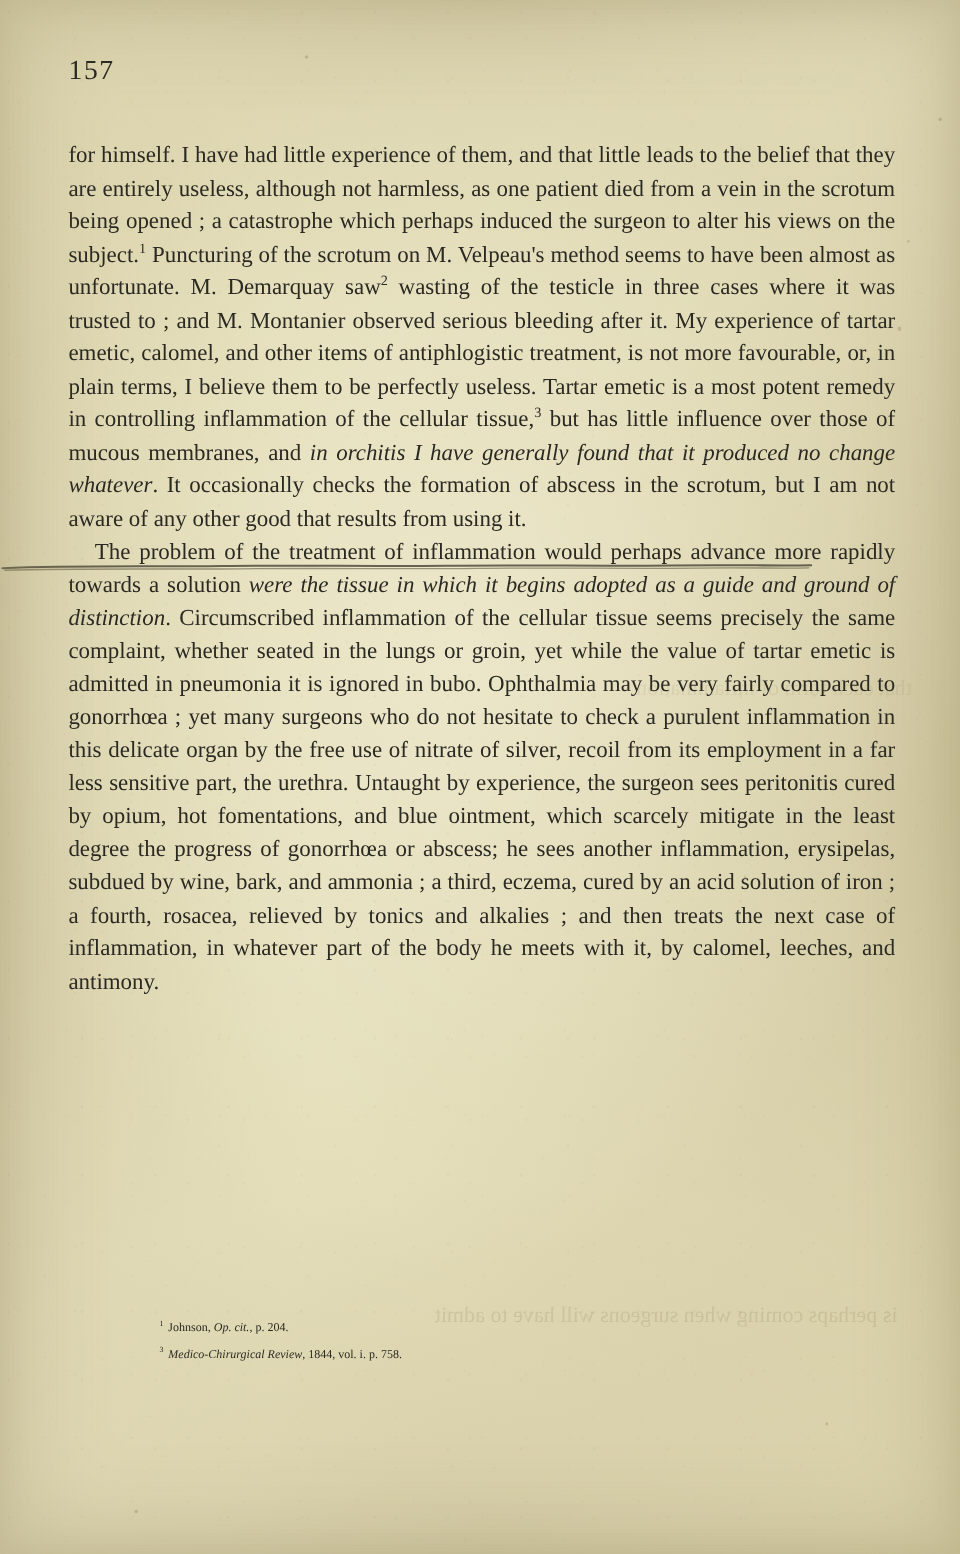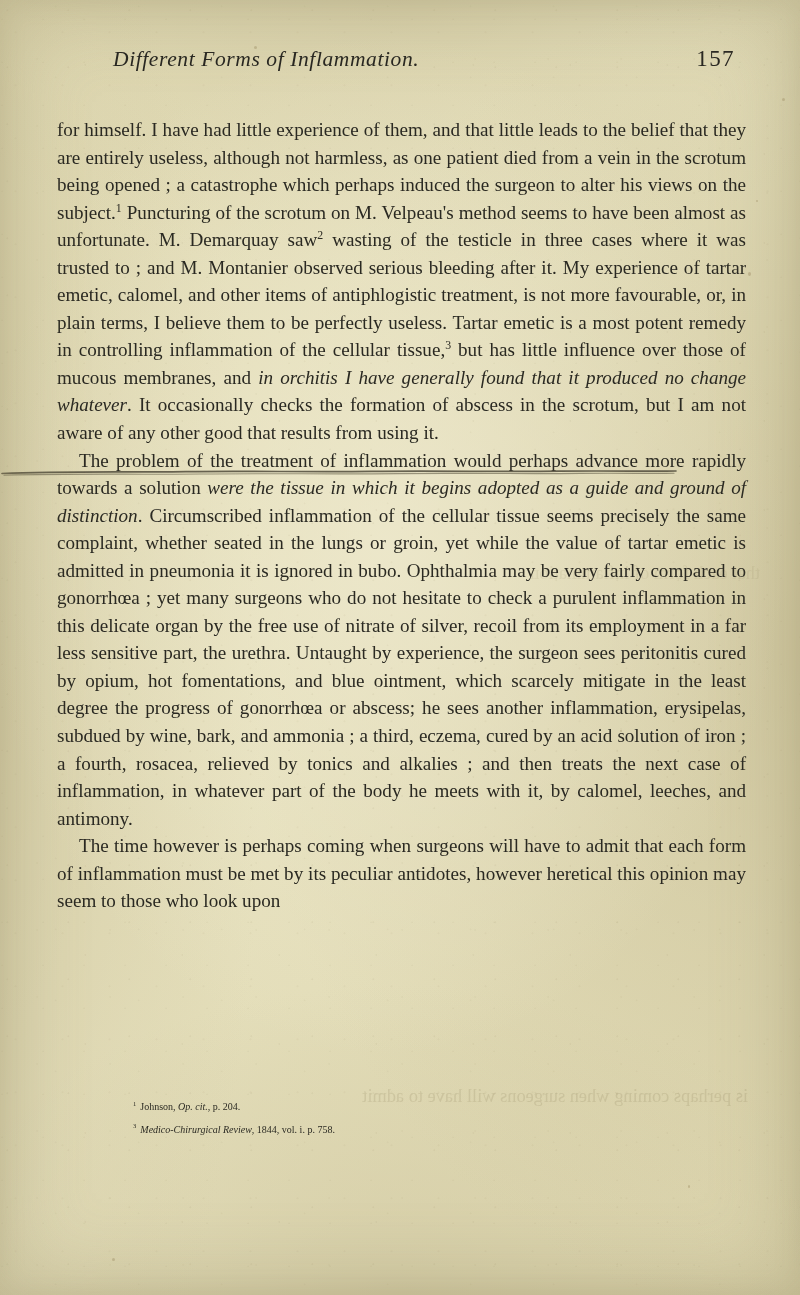--- a/index.html
+++ b/index.html
@@ -186,28 +186,26 @@
   <div class="spot" style="left:688px;top:1185px;width:2px;height:3px;"></div>
 
   <div class="bleed">
     <span>is perhaps coming when surgeons will have to admit</span>
   </div>
   <div class="bleed2">
     <span>that each form of inflammation</span>
   </div>
 
   <div class="running-head">
-    <div class="rh-title">Different Forms of Inflammation.</div>
     <div class="rh-folio">157</div>
   </div>
 
   <div class="body">
     <p id="p1"><span>for himself.  I have had little experience of them, and that little leads to the belief that they are entirely useless, although not harmless, as one patient died from a vein in the scrotum being opened ; a catastrophe which perhaps induced the surgeon to alter his views on the subject.</span><sup>1</sup><span>  Puncturing of the scrotum on M. Velpeau's method seems to have been almost as unfortunate. M. Demarquay saw</span><sup>2</sup><span> wasting of the testicle in three cases where it was trusted to ; and M. Montanier observed serious bleeding after it.  My experience of tartar emetic, calomel, and other items of antiphlogistic treatment, is not more favourable, or, in plain terms, I believe them to be perfectly useless.  Tartar emetic is a most potent remedy in controlling inflammation of the cellular tissue,</span><sup>3</sup><span> but has little influence over those of mucous membranes, and </span><i class="pencil-wrap">in orchitis I have generally found that it produced no change whatever</i><span>. It occasionally checks the formation of abscess in the scrotum, but I am not aware of any other good that results from using it.</span></p>
     <p class="indent" id="p2"><span>The problem of the treatment of inflammation would perhaps advance more rapidly towards a solution </span><i>were the tissue in which it begins adopted as a guide and ground of distinction</i><span>.  Circumscribed inflammation of the cellular tissue seems precisely the same complaint, whether seated in the lungs or groin, yet while the value of tartar emetic is admitted in pneumonia it is ignored in bubo. Ophthalmia may be very fairly compared to gonorrhœa ; yet many surgeons who do not hesitate to check a purulent inflammation in this delicate organ by the free use of nitrate of silver, recoil from its employment in a far less sensitive part, the urethra.  Untaught by experience, the surgeon sees peritonitis cured by opium, hot fomentations, and blue ointment, which scarcely mitigate in the least degree the progress of gonorrhœa or abscess; he sees another inflammation, erysipelas, subdued by wine, bark, and ammonia ; a third, eczema, cured by an acid solution of iron ; a fourth, rosacea, relieved by tonics and alkalies ; and then treats the next case of inflammation, in whatever part of the body he meets with it, by calomel, leeches, and antimony.</span></p>
-    <p class="indent" id="p3"><span>The time however is perhaps coming when surgeons will have to admit that each form of inflammation must be met by its peculiar antidotes, however heretical this opinion may seem to those who look upon</span></p>
   </div>
 
   <svg class="pencil-line" viewBox="0 0 690 14" preserveAspectRatio="none">
     <path d="M2,7.5 C60,5.2 120,6.4 186,5.6 C250,4.8 310,6.2 372,5.4 C440,4.6 500,6.0 560,5.2 C610,4.6 650,5.6 676,5.0" fill="none" stroke="#4a4636" stroke-width="1.7" stroke-linecap="round" opacity="0.82"></path>
     <path d="M4,9.2 C70,7.4 130,8.6 200,8.0 C268,7.2 330,8.4 398,7.6 C462,6.9 520,8.1 580,7.4 C622,6.9 654,7.8 674,7.2" fill="none" stroke="#55503d" stroke-width="1.1" stroke-linecap="round" opacity="0.55"></path>
   </svg>
 
   <div class="footnotes">
     <div class="fn" id="fn0"><span class="fn-mark">1</span><span>Johnson, </span><i>Op. cit.</i><span>, p. 204.</span></div>
     <div class="fn" id="fn2"><span class="fn-mark">3</span><i>Medico-Chirurgical Review</i><span>, 1844, vol. i. p. 758.</span></div>

